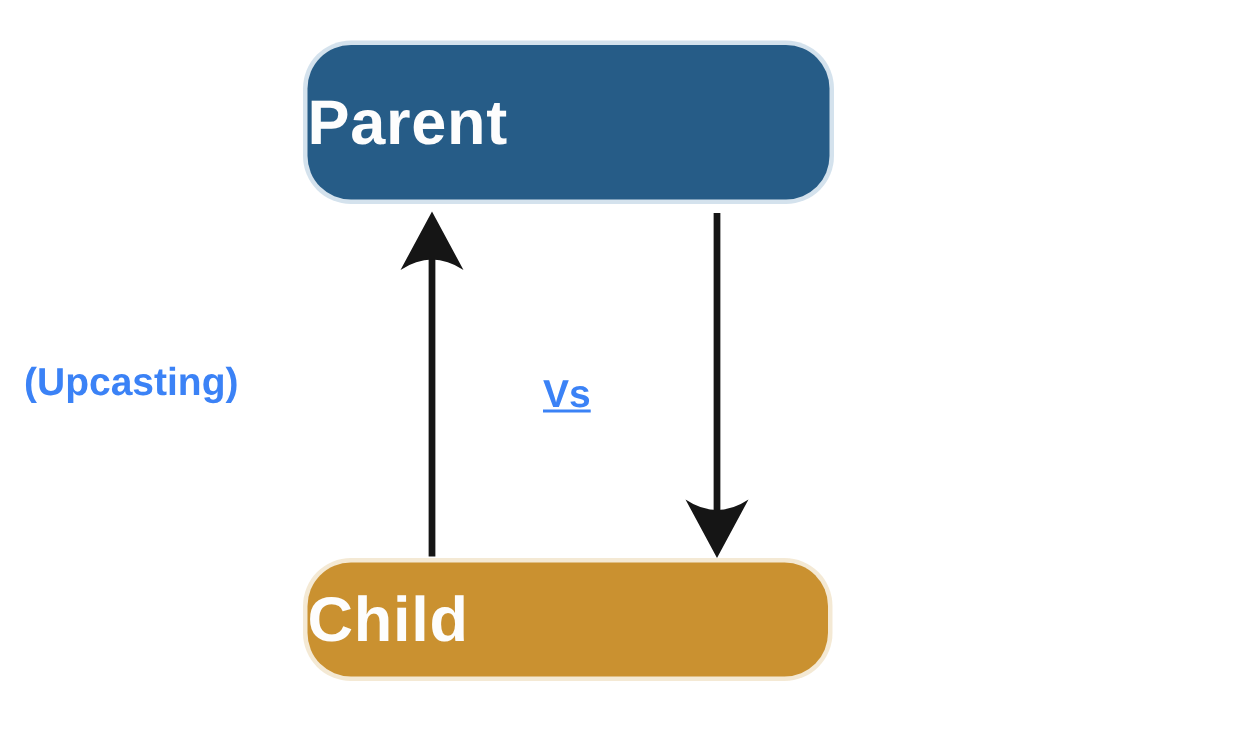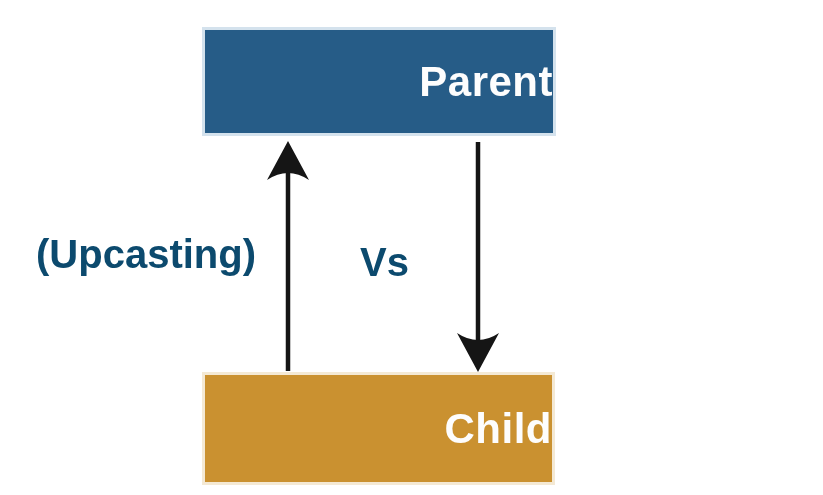--- a/index.html
+++ b/index.html
@@ -5,47 +5,47 @@
   html,body{margin:0;padding:0;background:#fff;}
   #canvas{
     position:relative;
     width:823px;height:495px;
     background:#ffffff;
     font-family:"Liberation Sans","DejaVu Sans",sans-serif;
     overflow:hidden;
   }
   .node{
     position:absolute;
-    display:flex;align-items:center;justify-content:flex-end;
+    display:flex;align-items:center;justify-content:flex-start;
     color:#fdfdfd;
     font-weight:bold;
     font-size:42px;
     letter-spacing:0.5px;
+    border-radius:29px;
   }
   .node-parent{
     left:205px;top:30px;width:348px;height:103px;
     background:#265c87;
     box-shadow:0 0 0 3px rgba(198,216,231,0.75);
   }
   .node-child{
-    left:205px;top:375px;width:347px;height:107px;
+    left:205px;top:375px;width:347px;height:76px;
     background:#ca9130;
     box-shadow:0 0 0 3px rgba(241,227,201,0.8);
   }
   .edge-label{
     position:absolute;
-    color:#0c4a6e;
+    color:#3b82f6;
     font-weight:bold;
-    font-size:40px;
+    font-size:26px;
     line-height:46px;
     white-space:nowrap;
-    margin-left:20px;
   }
   .label-upcasting{left:16px;top:231px;}
-  .label-vs{left:340px;top:239px;}
+  .label-vs{left:362px;top:239px;text-decoration:underline;}
   .label-downcasting{left:500px;top:236px;}
   #arrow-layer{position:absolute;left:0;top:0;width:823px;height:495px;}
 </style>
 </head>
 <body>
 
 <div id="canvas">
 
   <svg id="arrow-layer" viewBox="0 0 823 495" xmlns="http://www.w3.org/2000/svg" aria-hidden="true">
 

